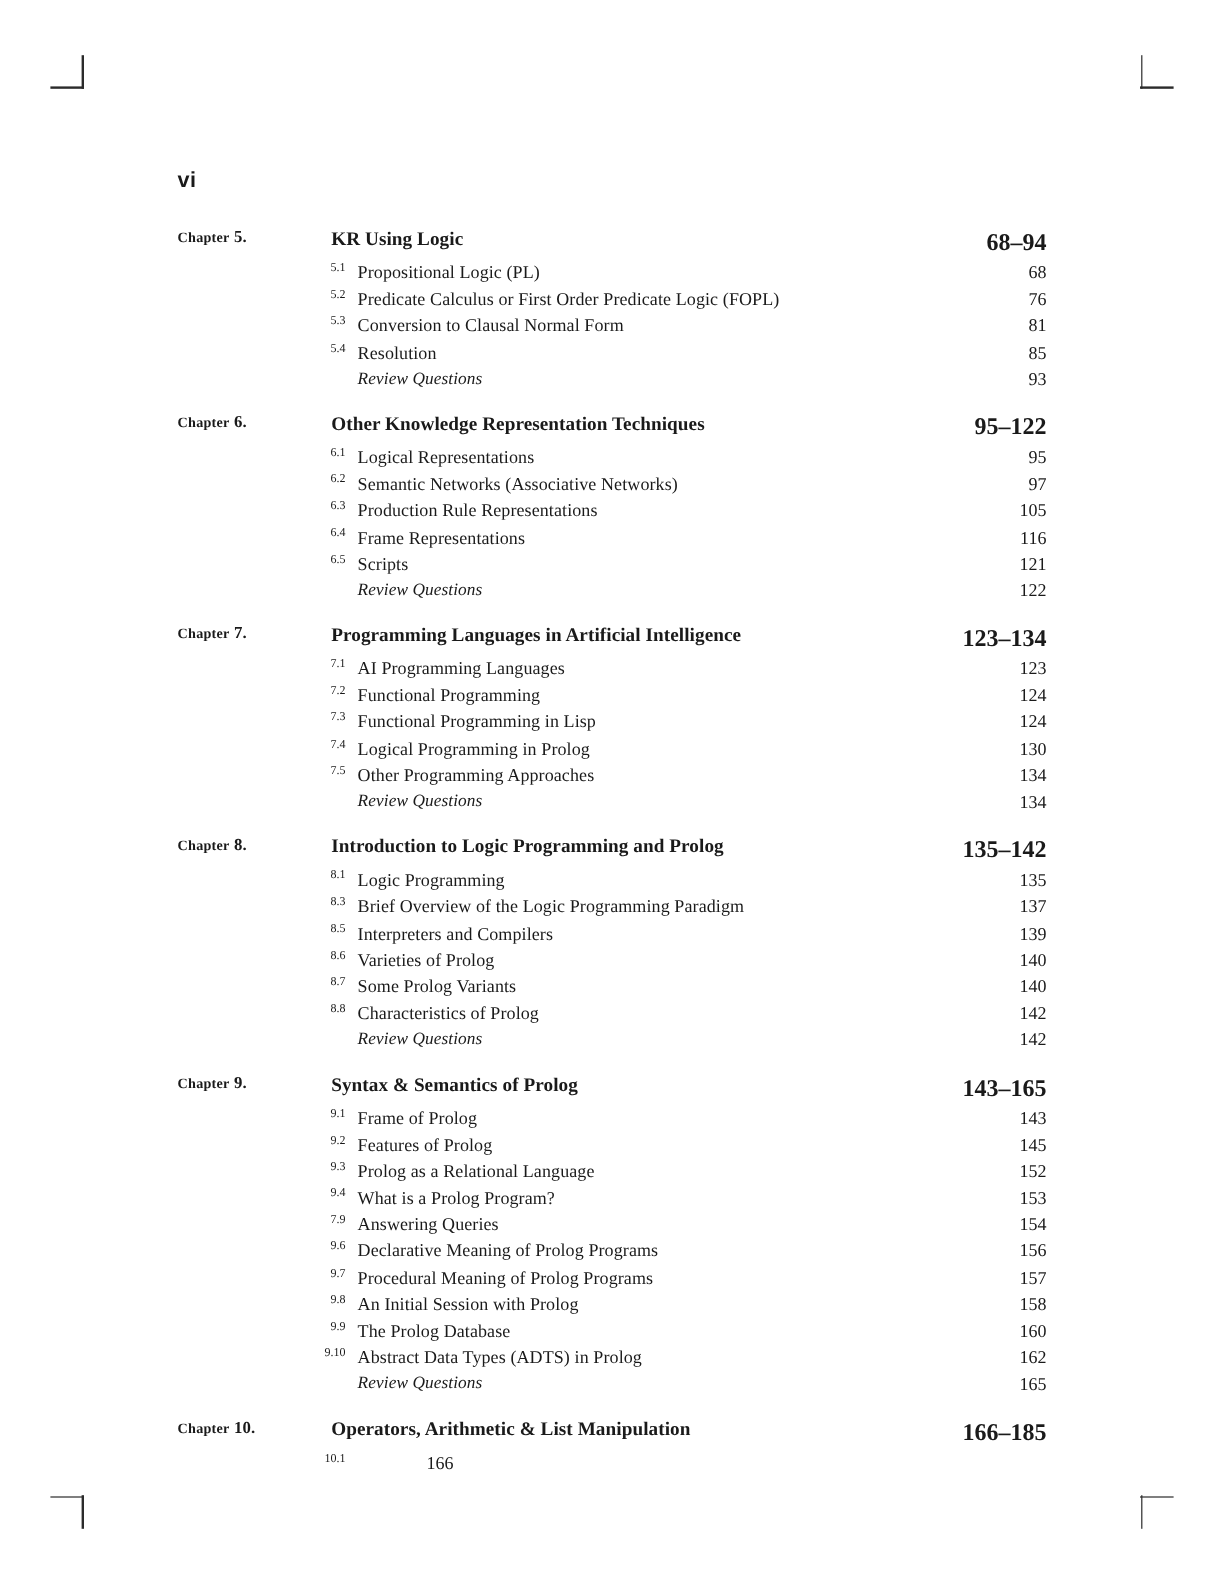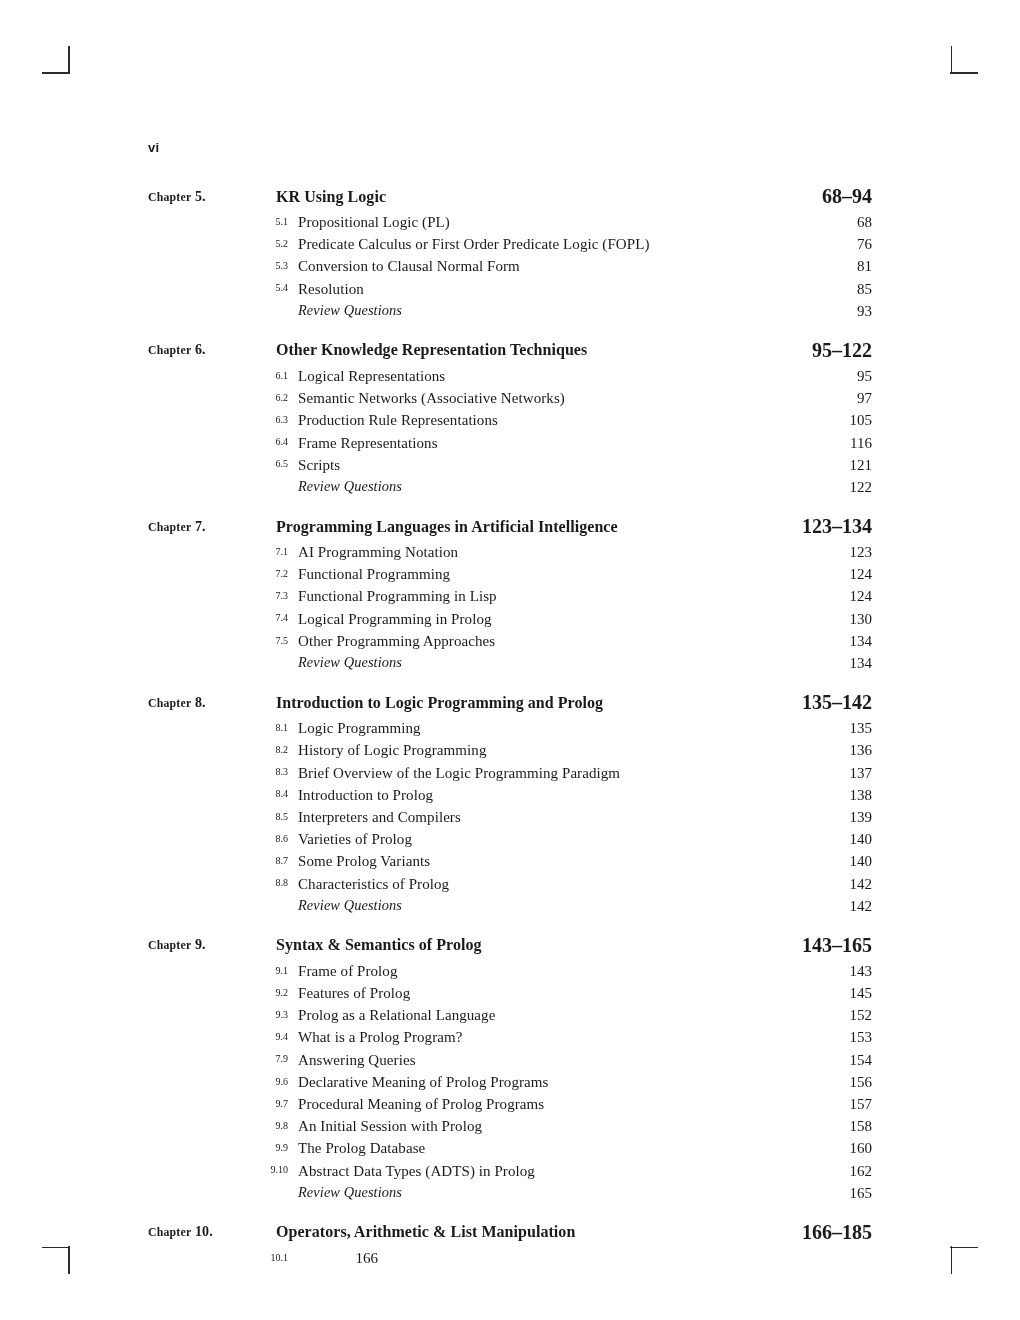--- a/index.html
+++ b/index.html
@@ -47,31 +47,31 @@
   .page {
     position: absolute;
     left: 148px;
     top: 140px;
     width: 724px;
   }
 
   .folio {
     font-family: "Liberation Sans", sans-serif;
     font-weight: bold;
-    font-size: 13px;
+    font-size: 18px;
     letter-spacing: 0.3px;
     color: #1a1a1a;
     margin-bottom: 30px;
   }
 
   .toc { width: 100%; }
 
   .row {
     display: flex;
-    align-items: center;
+    align-items: flex-start;
     width: 100%;
   }
 
   
   .chapter-row {
     margin-top: 17px;
     margin-bottom: 3px;
   }
   .chapter-row:first-child { margin-top: 0; }
 
@@ -236,21 +236,21 @@
         <div class="sec-page">122</div>
       </div>
       <div class="row chapter-row">
         <div class="ch-label ch-num-col"><span class="smallcaps">Chapter</span> <span class="big">7.</span></div>
         <div class="ch-title">Programming Languages in Artificial Intelligence</div>
         <div class="ch-pages">123–134</div>
       </div>
       <div class="row sec-row">
         <div class="sec-indent"></div>
         <div class="sec-num">7.1</div>
-        <div class="sec-title">AI Programming Notation</div>
+        <div class="sec-title">AI Programming Languages</div>
         <div class="sec-page">123</div>
       </div>
       <div class="row sec-row">
         <div class="sec-indent"></div>
         <div class="sec-num">7.2</div>
         <div class="sec-title">Functional Programming</div>
         <div class="sec-page">124</div>
       </div>
       <div class="row sec-row">
         <div class="sec-indent"></div>
@@ -281,38 +281,26 @@
         <div class="ch-pages">135–142</div>
       </div>
       <div class="row sec-row">
         <div class="sec-indent"></div>
         <div class="sec-num">8.1</div>
         <div class="sec-title">Logic Programming</div>
         <div class="sec-page">135</div>
       </div>
       <div class="row sec-row">
         <div class="sec-indent"></div>
-        <div class="sec-num">8.2</div>
-        <div class="sec-title">History of Logic Programming</div>
-        <div class="sec-page">136</div>
-      </div>
-      <div class="row sec-row">
-        <div class="sec-indent"></div>
         <div class="sec-num">8.3</div>
         <div class="sec-title">Brief Overview of the Logic Programming Paradigm</div>
         <div class="sec-page">137</div>
       </div>
       <div class="row sec-row">
         <div class="sec-indent"></div>
-        <div class="sec-num">8.4</div>
-        <div class="sec-title">Introduction to Prolog</div>
-        <div class="sec-page">138</div>
-      </div>
-      <div class="row sec-row">
-        <div class="sec-indent"></div>
         <div class="sec-num">8.5</div>
         <div class="sec-title">Interpreters and Compilers</div>
         <div class="sec-page">139</div>
       </div>
       <div class="row sec-row">
         <div class="sec-indent"></div>
         <div class="sec-num">8.6</div>
         <div class="sec-title">Varieties of Prolog</div>
         <div class="sec-page">140</div>
       </div>

